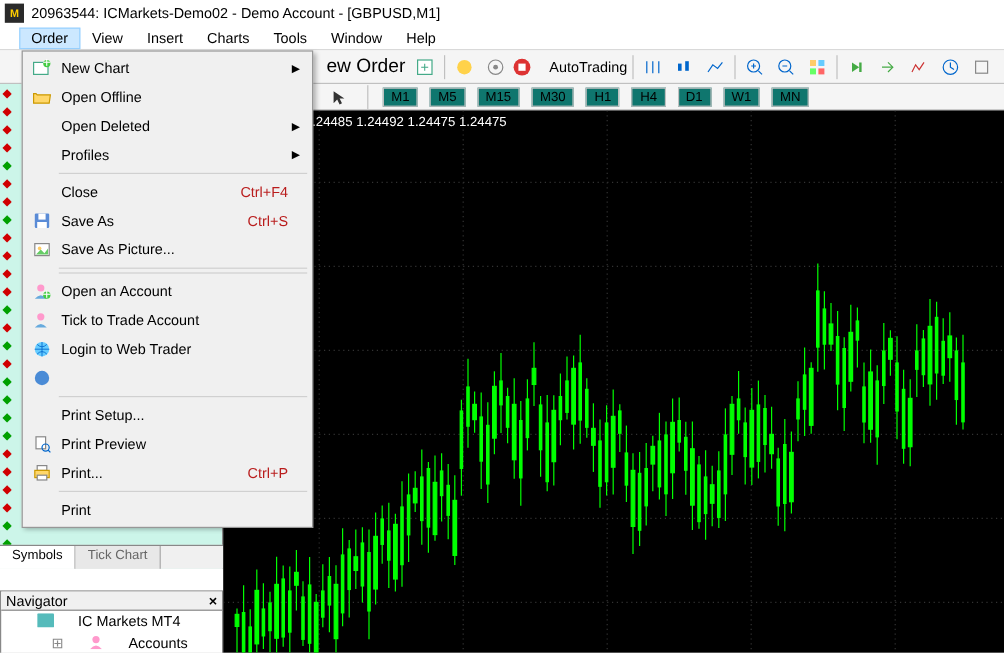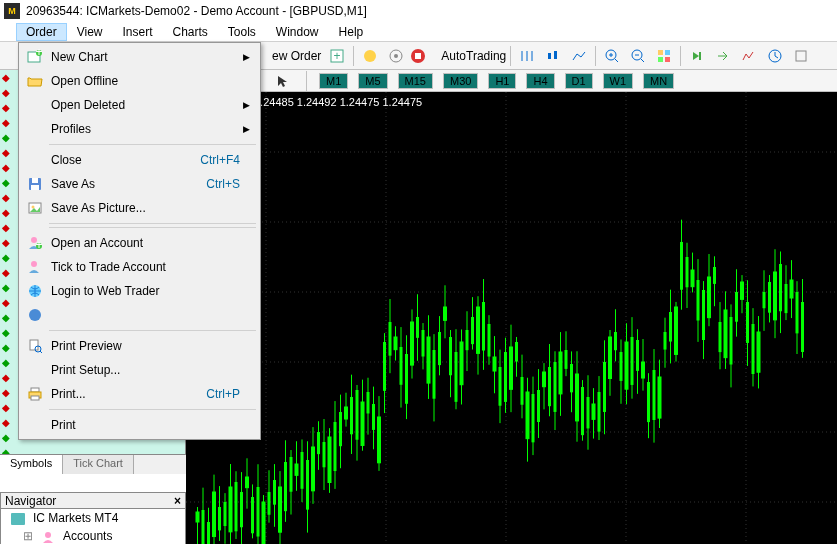--- a/index.html
+++ b/index.html
@@ -12,57 +12,57 @@
 
 
 .menubar { height: 20px; background: #fff; display: flex; align-items: center; padding-left: 16px; border-bottom: 1px solid #d0d0d0; }
 .menu-item { padding: 2px 10px; cursor: default; }
 .menu-item.active { background: #cce8ff; border: 1px solid #99d1ff; padding: 1px 9px; }
 
 
 .toolbar { height: 28px; background: #f5f5f5; border-bottom: 1px solid #c0c0c0; display: flex; align-items: center; padding-left: 270px; gap: 2px; }
 .tb-btn { width: 24px; height: 22px; display: flex; align-items: center; justify-content: center; border: 1px solid transparent; }
 .tb-sep { width: 1px; height: 20px; background: #c0c0c0; margin: 0 2px; }
-.tb-label { font-size: 12px; padding: 0 2px; }
+.tb-label { font-size: 16px; padding: 0 2px; }
 .autotrading { display: flex; align-items: center; gap: 15px; }
 
 
 .timeframebar { height: 22px; background: #f5f5f5; border-bottom: 1px solid #c0c0c0; display: flex; align-items: center; padding-left: 270px; gap: 10px; }
 .tf-btn { border: 1px solid #c0c0c0; background: #0f766e; padding: 1px 6px; font-size: 11px; min-width: 24px; text-align: center; }
 
 
 .leftpanel { position: absolute; left: 0; top: 70px; width: 186px; height: 404px; background: #ccf5e9; border-right: 1px solid #888; }
 .sym-row { height: 15px; display: flex; align-items: center; padding-left: 2px; gap: 4px; }
 .arrow-up { color: #00a000; font-size: 10px; }
 .arrow-dn { color: #d00000; font-size: 10px; }
 .tabs { position: absolute; bottom: 0; left: 0; width: 186px; height: 20px; background: #f0f0f0; display: flex; border-top: 1px solid #888; }
 .tab { padding: 2px 10px; border-right: 1px solid #aaa; font-size: 11px; background: #fff; }
 .tab.inactive { background: #e8e8e8; color: #666; }
 
 
 .navigator { position: absolute; left: 0; top: 492px; width: 186px; height: 64px; background: #fff; border: 1px solid #888; }
 .nav-title { height: 16px; background: #f0f0f0; border-bottom: 1px solid #888; font-size: 11px; padding-left: 4px; display: flex; align-items: center; justify-content: space-between; }
 .nav-close { padding-right: 4px; font-weight: bold; cursor: default; }
-.tree-item { padding: 2px 0 2px 10px; display: flex; align-items: flex-end; gap: 8px; font-size: 11px; }
+.tree-item { padding: 2px 0 2px 10px; display: flex; align-items: flex-start; gap: 20px; font-size: 11px; margin-left: 20px; }
 .tree-icon { width: 14px; height: 12px; display: inline-block; }
 
 
 .chart { position: absolute; left: 186px; top: 92px; right: 0; bottom: 0; background: #000; overflow: hidden; }
 .chart-header { color: #fff; font-size: 11px; padding: 4px 8px; position: absolute; top: 0; left: 60px; z-index: 2; }
 .chart-grid line { stroke: #333; stroke-dasharray: 1 3; }
 .candle { fill: #00ff00; }
 .wick { stroke: #00ff00; stroke-width: 1; }
 
 
 .dropdown { position: absolute; left: 18px; top: 42px; width: 243px; background: #f0f0f0; border: 1px solid #979797; box-shadow: 2px 2px 4px rgba(0,0,0,.3); z-index: 100; padding: 2px; }
 .dd-item { height: 24px; display: flex; align-items: center; padding-left: 30px; position: relative; cursor: default; }
 .dd-item.highlighted { background: #cce8ff; border: 1px solid #99d1ff; padding-left: 29px; }
 .dd-sep { height: 1px; background: #d0d0d0; margin: 3px 2px 3px 28px; }
 .dd-icon { position: absolute; left: 5px; width: 18px; height: 18px; display: flex; align-items: center; justify-content: center; }
-.dd-shortcut { margin-left: auto; padding-right: 18px; color: #0369a1; }
+.dd-shortcut { margin-left: auto; padding-right: 18px; color: #b91c1c; }
 .dd-arrow { position: absolute; right: 8px; font-size: 9px; }
 
 
 svg { display: block; }
 </style>
 </head>
 <body>
 
 <div class="titlebar">
   <span class="app-icon">M</span>
@@ -632,33 +632,33 @@
   </div>
   <div class="dd-item">
     <span class="dd-icon">
         <svg width="16" height="16">
           <circle cx="8" cy="8" r="6" fill="#4a8bd6"></circle>
         </svg>
       </span>
   </div>
   <div class="dd-sep"></div>
   <div class="dd-item">
+    <span>Print Setup...</span>
+  </div>
+  <div class="dd-item">
     <span class="dd-icon">
         <svg width="16" height="16">
           <rect x="3" y="2" width="8" height="10" fill="#fff" stroke="#888"></rect>
           <circle cx="11" cy="11" r="3" fill="none" stroke="#06c"></circle>
           <path d="M13 13l2 2" stroke="#06c"></path>
         </svg>
       </span>
     <span>Print Preview</span>
   </div>
   <div class="dd-item">
-    <span>Print Setup...</span>
-  </div>
-  <div class="dd-item">
     <span class="dd-icon">
         <svg width="16" height="16">
           <rect x="4" y="2" width="8" height="4" fill="#fff" stroke="#888"></rect>
           <rect x="2" y="6" width="12" height="6" fill="#ffd76a" stroke="#c90"></rect>
           <rect x="4" y="10" width="8" height="4" fill="#fff" stroke="#888"></rect>
         </svg>
       </span>
     <span>Print...</span>
     <span class="dd-shortcut">Ctrl+P</span>
   </div>

